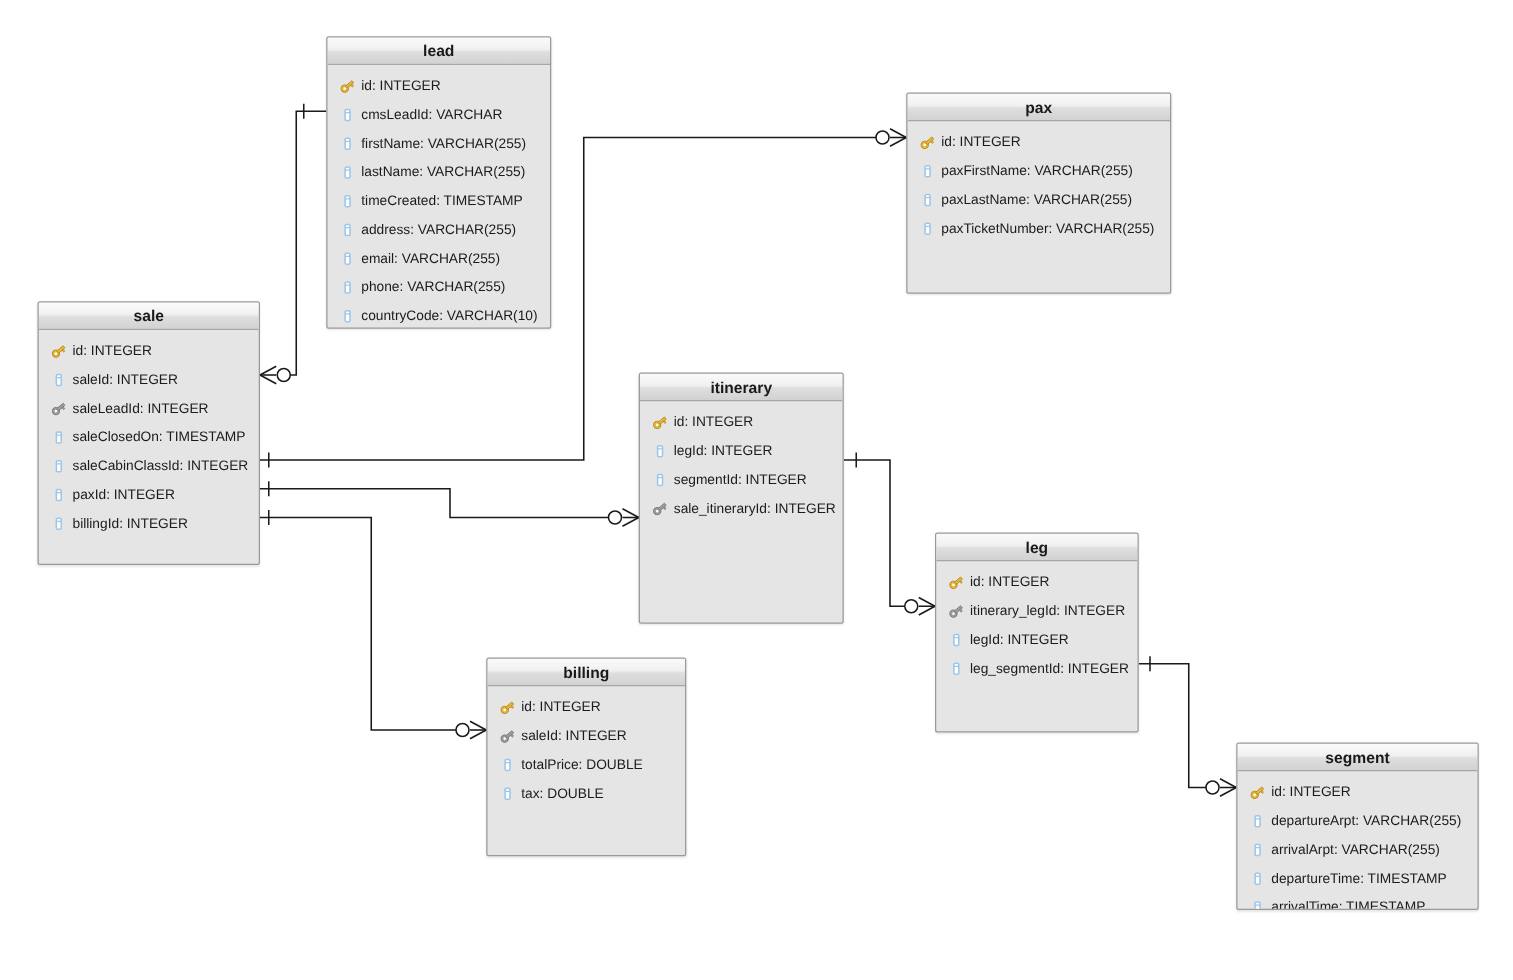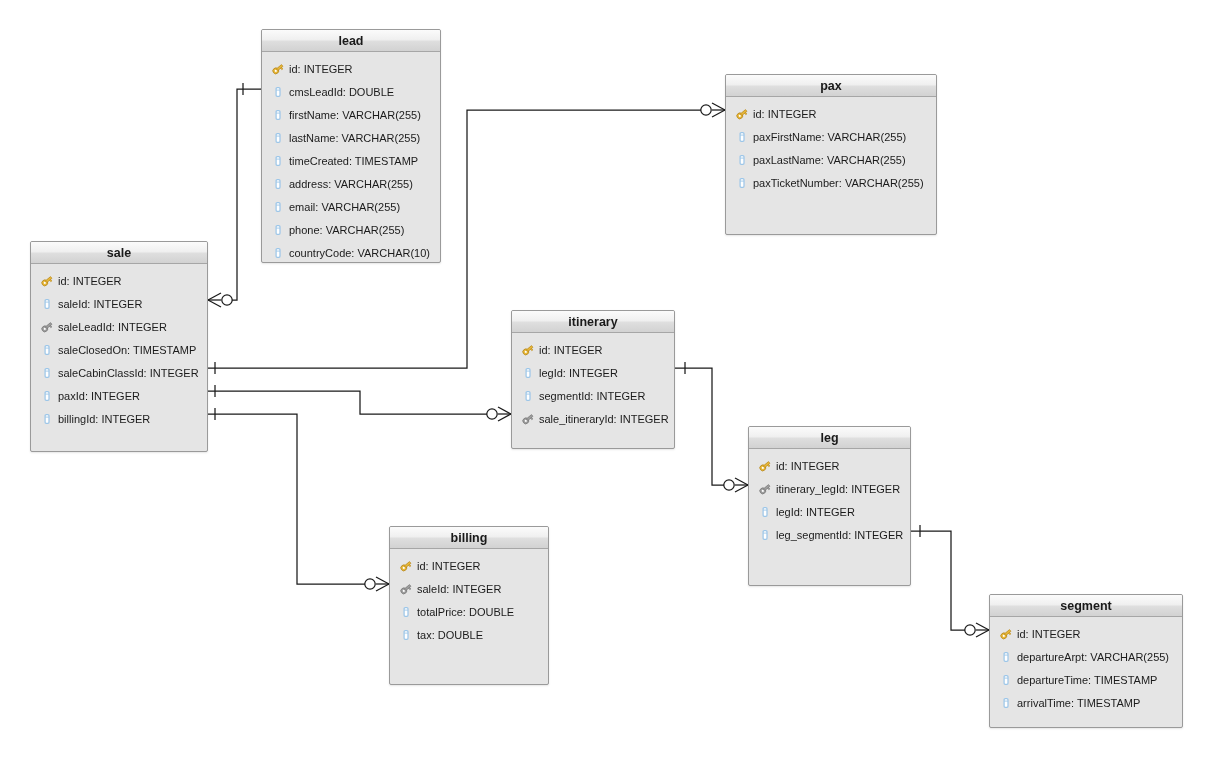--- a/index.html
+++ b/index.html
@@ -154,21 +154,21 @@
             </span>
             <span class="field-label">id: INTEGER</span>
           </div>
           <div class="field">
             <span class="field-icon">
               <svg width="14" height="14" viewBox="0 0 14 14">
                 <rect x="5.1" y="2.6" width="3.9" height="8.8" rx="1.1" ry="1.1" fill="#ffffff" stroke="#9dc6e8" stroke-width="1.25"></rect>
                 <line x1="5.1" y1="5.1" x2="9.0" y2="5.1" stroke="#9dc6e8" stroke-width="0.9"></line>
               </svg>
             </span>
-            <span class="field-label">cmsLeadId: DOUBLE</span>
+            <span class="field-label">cmsLeadId: VARCHAR</span>
           </div>
           <div class="field">
             <span class="field-icon">
               <svg width="14" height="14" viewBox="0 0 14 14">
                 <rect x="5.1" y="2.6" width="3.9" height="8.8" rx="1.1" ry="1.1" fill="#ffffff" stroke="#9dc6e8" stroke-width="1.25"></rect>
                 <line x1="5.1" y1="5.1" x2="9.0" y2="5.1" stroke="#9dc6e8" stroke-width="0.9"></line>
               </svg>
             </span>
             <span class="field-label">firstName: VARCHAR(255)</span>
           </div>
@@ -342,21 +342,21 @@
             <span class="field-icon">
               <svg width="14" height="14" viewBox="0 0 14 14">
                 <rect x="5.1" y="2.6" width="3.9" height="8.8" rx="1.1" ry="1.1" fill="#ffffff" stroke="#9dc6e8" stroke-width="1.25"></rect>
                 <line x1="5.1" y1="5.1" x2="9.0" y2="5.1" stroke="#9dc6e8" stroke-width="0.9"></line>
               </svg>
             </span>
             <span class="field-label">billingId: INTEGER</span>
           </div>
         </div>
       </div>
-      <div class="entity" style="left: 511px; top: 310px; width: 164px; height: 139px; border-color: rgb(154, 154, 154);">
+      <div class="entity" style="left: 511px; top: 298px; width: 164px; height: 201px; border-color: rgb(154, 154, 154);">
         <div class="entity-header">itinerary</div>
         <div class="entity-body">
           <div class="field">
             <span class="field-icon">
               <svg width="14" height="14" viewBox="0 0 14 14">
                 <g transform="rotate(-40 7 7)">
                   <circle cx="4.1" cy="7" r="2.9" fill="#e8b838" stroke="#b8881f" stroke-width="0.8"></circle>
                   <circle cx="4.1" cy="7" r="1.05" fill="#ffffff"></circle>
                   <rect x="5.9" y="5.9" width="6.6" height="2.2" fill="#e8b838" stroke="#b8881f" stroke-width="0.7"></rect>
                   <rect x="9.5" y="8.0" width="1.25" height="2.0" fill="#e8b838" stroke="#b8881f" stroke-width="0.6"></rect>
@@ -513,20 +513,29 @@
             <span class="field-label">id: INTEGER</span>
           </div>
           <div class="field">
             <span class="field-icon">
               <svg width="14" height="14" viewBox="0 0 14 14">
                 <rect x="5.1" y="2.6" width="3.9" height="8.8" rx="1.1" ry="1.1" fill="#ffffff" stroke="#9dc6e8" stroke-width="1.25"></rect>
                 <line x1="5.1" y1="5.1" x2="9.0" y2="5.1" stroke="#9dc6e8" stroke-width="0.9"></line>
               </svg>
             </span>
             <span class="field-label">departureArpt: VARCHAR(255)</span>
+          </div>
+          <div class="field">
+            <span class="field-icon">
+              <svg width="14" height="14" viewBox="0 0 14 14">
+                <rect x="5.1" y="2.6" width="3.9" height="8.8" rx="1.1" ry="1.1" fill="#ffffff" stroke="#9dc6e8" stroke-width="1.25"></rect>
+                <line x1="5.1" y1="5.1" x2="9.0" y2="5.1" stroke="#9dc6e8" stroke-width="0.9"></line>
+              </svg>
+            </span>
+            <span class="field-label">arrivalArpt: VARCHAR(255)</span>
           </div>
           <div class="field">
             <span class="field-icon">
               <svg width="14" height="14" viewBox="0 0 14 14">
                 <rect x="5.1" y="2.6" width="3.9" height="8.8" rx="1.1" ry="1.1" fill="#ffffff" stroke="#9dc6e8" stroke-width="1.25"></rect>
                 <line x1="5.1" y1="5.1" x2="9.0" y2="5.1" stroke="#9dc6e8" stroke-width="0.9"></line>
               </svg>
             </span>
             <span class="field-label">departureTime: TIMESTAMP</span>
           </div>

